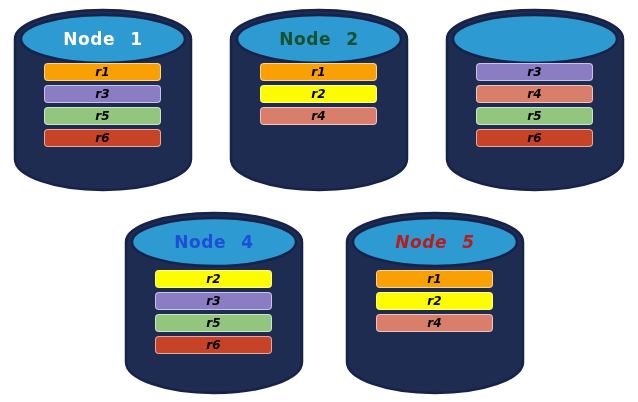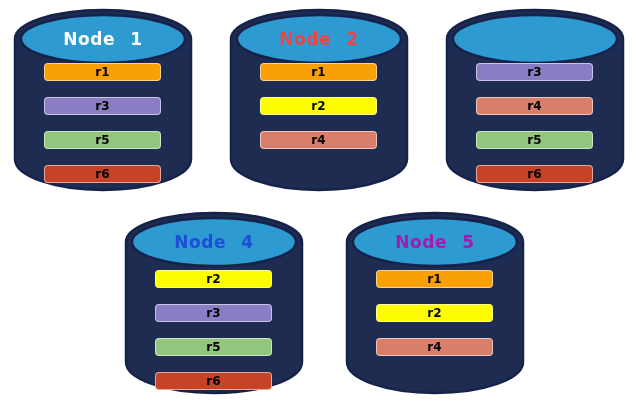--- a/index.html
+++ b/index.html
@@ -38,21 +38,22 @@
     line-height:22px;
     white-space:pre;
   }
   .bars {
     position:absolute;
     top:55px;
     left:31px;
     width:117px;
     display:flex;
     flex-direction:column;
-    gap:16px;
+    gap:4px;
+    font-style:italic;
   }
   .row2 .bars { top:59px; }
   .bar {
     height:16px;
     border-radius:4px;
     border:1px solid rgba(255,255,255,0.55);
     display:flex;
     align-items:center;
     justify-content:center;
     font-size:12px;
@@ -77,21 +78,21 @@
         <div class="bar" style="background: rgb(146, 198, 126); color: rgb(0, 0, 0);">r5</div>
         <div class="bar" style="background: rgb(198, 67, 39); color: rgb(0, 0, 0);">r6</div>
       </div>
   </div>
 
   <div class="node n2">
     <svg viewBox="0 0 180 184" width="180" height="184">
       <path d="M 2 31 A 88 29 0 0 1 178 31 L 178 151 A 88 31 0 0 1 2 151 Z" stroke-width="2.5" fill="#1E2C52" stroke="#15224A"></path>
       <ellipse cx="90" cy="31" rx="82" ry="24" stroke-width="2.5" fill="#2E9AD2" stroke="#15224A"></ellipse>
     </svg>
-    <div class="node-title" style="color: #ef4444; text-align: center;">Node 2</div>
+    <div class="node-title" style="color: #14532d; text-align: center;">Node 2</div>
     <div class="bars">
         <div class="bar" style="background: rgb(249, 160, 5); color: rgb(0, 0, 0);">r1</div>
         <div class="bar" style="background: rgb(253, 253, 0); color: rgb(0, 0, 0);">r2</div>
         <div class="bar" style="background: rgb(216, 126, 107); color: rgb(0, 0, 0);">r4</div>
       </div>
   </div>
 
   <div class="node n3">
     <svg viewBox="0 0 180 184" width="180" height="184">
       <path d="M 2 31 A 88 29 0 0 1 178 31 L 178 151 A 88 31 0 0 1 2 151 Z" stroke-width="2.5" fill="#1E2C52" stroke="#15224A"></path>
@@ -117,21 +118,21 @@
         <div class="bar" style="background: rgb(146, 198, 126); color: rgb(0, 0, 0);">r5</div>
         <div class="bar" style="background: rgb(198, 67, 39); color: rgb(0, 0, 0);">r6</div>
       </div>
   </div>
 
   <div class="node n5 row2">
     <svg viewBox="0 0 180 184" width="180" height="184">
       <path d="M 2 31 A 88 29 0 0 1 178 31 L 178 151 A 88 31 0 0 1 2 151 Z" stroke-width="2.5" fill="#1E2C52" stroke="#15224A"></path>
       <ellipse cx="90" cy="31" rx="82" ry="24" stroke-width="2.5" fill="#2E9AD2" stroke="#15224A"></ellipse>
     </svg>
-    <div class="node-title" style="color: #a21caf;">Node 5</div>
+    <div class="node-title" style="color: #b91c1c; font-style: italic;">Node 5</div>
     <div class="bars">
         <div class="bar" style="background: rgb(249, 160, 5); color: rgb(0, 0, 0);">r1</div>
         <div class="bar" style="background: rgb(253, 253, 0); color: rgb(0, 0, 0);">r2</div>
         <div class="bar" style="background: rgb(216, 126, 107); color: rgb(0, 0, 0);">r4</div>
       </div>
   </div>
 
 </div>
 
 </body></html>

